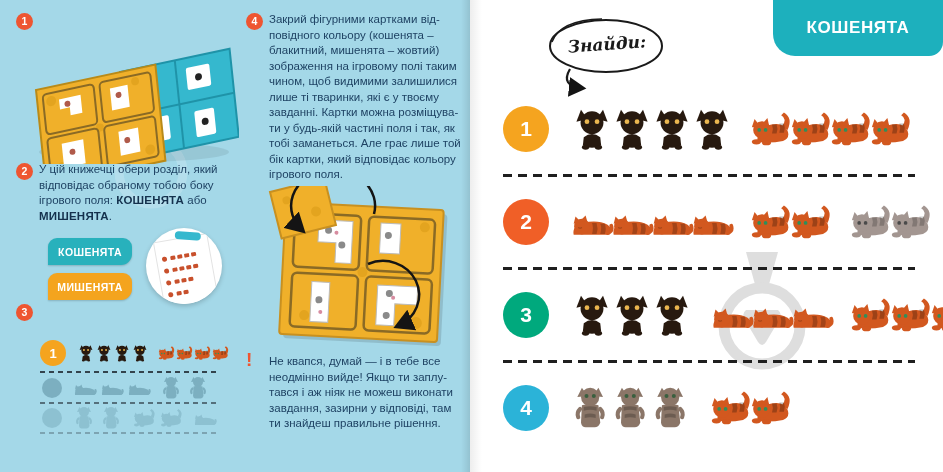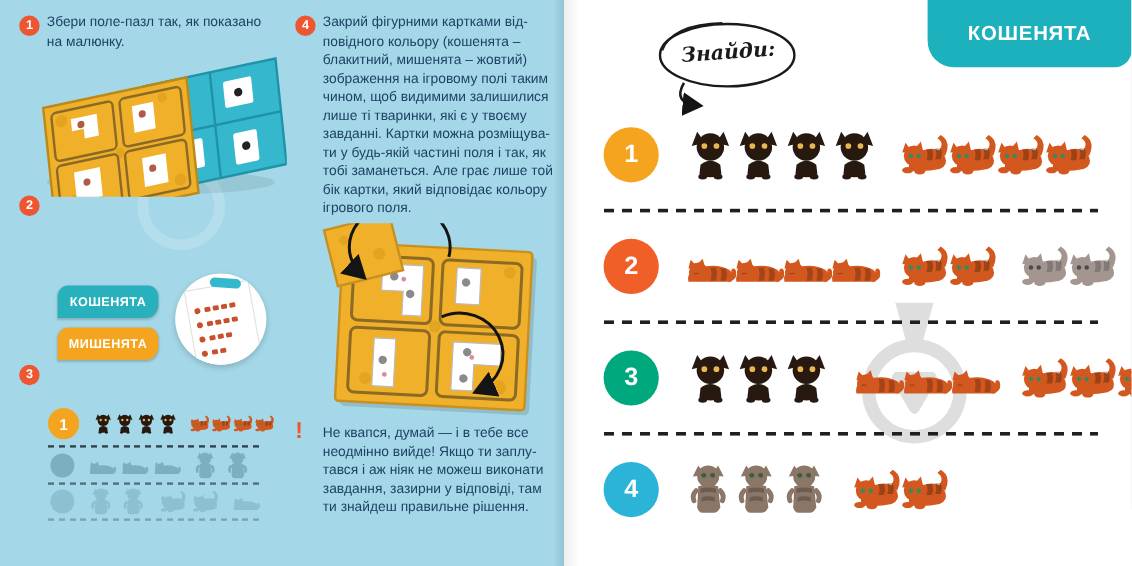--- a/index.html
+++ b/index.html
@@ -140,22 +140,20 @@
 
   <div class="left-page">
 
     <svg class="wm-left" width="100" height="110" viewBox="0 0 100 110">
       <path d="M40 2 L62 2 L56 26 L46 26 Z" fill="#ffffff" opacity=".35"></path>
       <circle cx="51" cy="60" r="32" fill="none" stroke="#ffffff" stroke-width="9" opacity=".35"></circle>
     </svg>
 
     <div class="step" style="left:16px; top:12px;">
       <div class="badge-num" style="background: rgb(238, 85, 49);">1</div>
-      <div class="step-text">Збери поле-пазл так, як показано
-на малюнку.</div>
     </div>
 
     <svg style="position:absolute; left:24px; top:46px;" width="215" height="118" viewBox="0 0 215 118">
       <ellipse cx="110" cy="106" rx="95" ry="10" fill="rgba(0,0,0,0.08)"></ellipse>
       <g transform="translate(96,26) rotate(-12) skewX(-6)">
         <rect width="112" height="88" fill="#35b8ce" stroke="#1f93a8" stroke-width="2"></rect>
         <line x1="56" y1="0" x2="56" y2="88" stroke="#1f93a8" stroke-width="2"></line>
         <line x1="0" y1="44" x2="112" y2="44" stroke="#1f93a8" stroke-width="2"></line>
         <rect x="14" y="8" width="22" height="26" fill="#fff" rx="2"></rect>
         <rect x="66" y="10" width="24" height="22" fill="#fff" rx="2"></rect>
@@ -189,20 +187,24 @@
           <circle cx="30" cy="20" r="3"></circle>
             <circle cx="82" cy="22" r="3"></circle>
           <circle cx="30" cy="68" r="3"></circle>
             <circle cx="86" cy="68" r="3"></circle>
         </g>
       </g>
     </svg>
 
     <div class="step" style="left:16px; top:162px;">
       <div class="badge-num" style="background: rgb(238, 85, 49);">2</div>
+      <div class="step-text"><span>У цій книжечці обери розділ, який
+відповідає обраному тобою боку
+ігрового поля: </span><b class="hl">КОШЕНЯТА</b><span> або
+</span><b class="hl">МИШЕНЯТА</b><span>.</span></div>
     </div>
 
     <div class="tab" style="left: 48px; top: 238px; background: rgb(40, 177, 188);">КОШЕНЯТА</div>
     <div class="tab" style="left: 48px; top: 273px; background: rgb(244, 164, 30);">МИШЕНЯТА</div>
 
     <div class="booklet-circle">
       <svg width="76" height="76" viewBox="0 0 76 76">
         <g transform="rotate(-10 38 38)">
           <rect x="12" y="10" width="54" height="70" fill="#fff" stroke="#e3e3e3"></rect>
           <rect x="34" y="5" width="26" height="8" rx="4" fill="#35b8ce" transform="rotate(14 47 9)"></rect>

